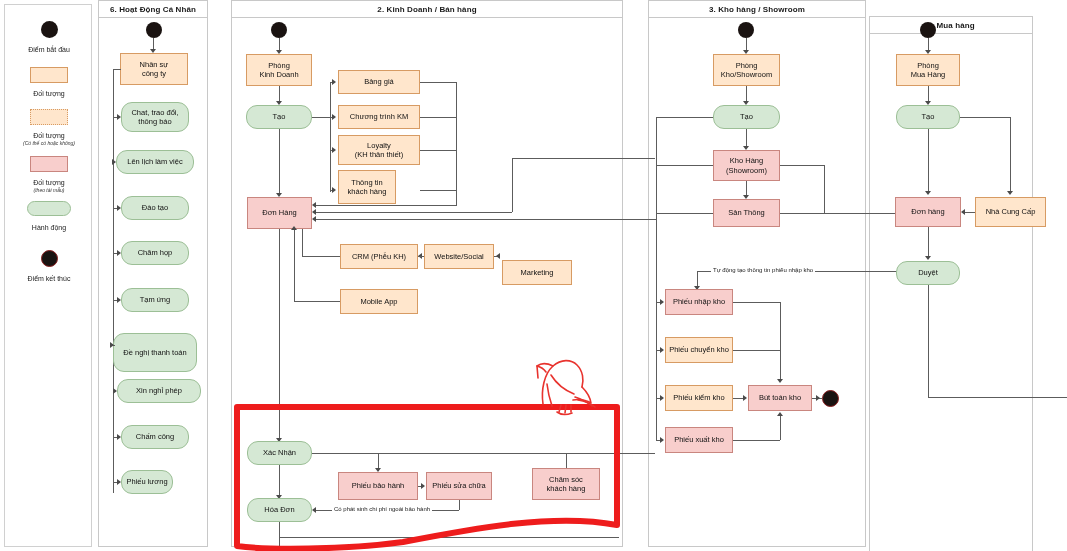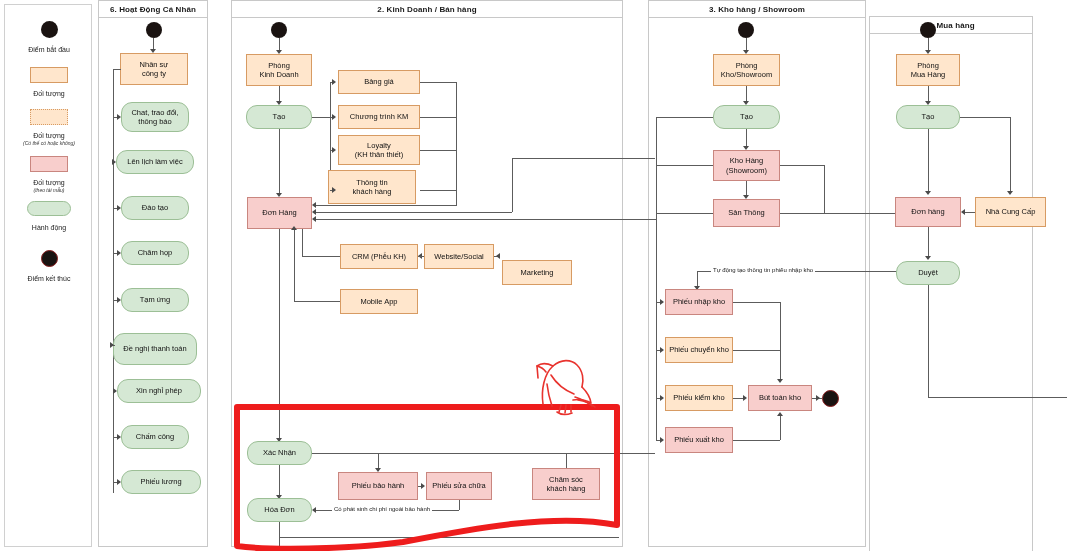--- a/index.html
+++ b/index.html
@@ -129,33 +129,33 @@
   <div class="arw arw-r" style="left:117px;top:205px;"></div>
 
   <div class="node act" style="left:121px;top:241px;width:68px;height:24px;">Chăm họp</div>
   <div class="ln lnh" style="left:113px;top:253px;width:6px;"></div>
   <div class="arw arw-r" style="left:117px;top:250px;"></div>
 
   <div class="node act" style="left:121px;top:288px;width:68px;height:24px;">Tạm ứng</div>
   <div class="ln lnh" style="left:113px;top:300px;width:6px;"></div>
   <div class="arw arw-r" style="left:117px;top:297px;"></div>
 
-  <div class="node act" style="left:113px;top:333px;width:84px;height:32px;">Đề nghị thanh toán</div>
+  <div class="node act" style="left:113px;top:333px;width:84px;height:39px;">Đề nghị thanh toán</div>
   <div class="ln lnh" style="left:113px;top:345px;width:2px;"></div>
   <div class="arw arw-r" style="left:110px;top:342px;"></div>
 
   <div class="node act" style="left:117px;top:379px;width:84px;height:24px;">Xin nghỉ phép</div>
   <div class="ln lnh" style="left:113px;top:391px;width:3px;"></div>
   <div class="arw arw-r" style="left:113px;top:388px;"></div>
 
   <div class="node act" style="left:121px;top:425px;width:68px;height:24px;">Chấm công</div>
   <div class="ln lnh" style="left:113px;top:437px;width:6px;"></div>
   <div class="arw arw-r" style="left:117px;top:434px;"></div>
 
-  <div class="node act" style="left:121px;top:470px;width:80px;height:24px;">Phiếu lương</div>
+  <div class="node act" style="left:121px;top:470px;width:52px;height:24px;">Phiếu lương</div>
   <div class="ln lnh" style="left:113px;top:482px;width:6px;"></div>
   <div class="arw arw-r" style="left:117px;top:479px;"></div>
 
   <div class="startpt" style="left:271px;top:22px;width:16px;height:16px;"></div>
   <div class="ln lnv" style="left:279px;top:38px;height:13px;"></div>
   <div class="arw arw-d" style="left:276px;top:50px;"></div>
 
   <div class="node obj" style="left:246px;top:54px;width:66px;height:32px;white-space:pre-line;">Phòng
 Kinh Doanh</div>
   <div class="ln lnv" style="left:279px;top:86px;height:17px;"></div>
@@ -172,21 +172,21 @@
 
   <div class="node obj" style="left:338px;top:105px;width:82px;height:24px;">Chương trình KM</div>
   <div class="ln lnh" style="left:330px;top:117px;width:4px;"></div>
   <div class="arw arw-r" style="left:332px;top:114px;"></div>
 
   <div class="node obj" style="left:338px;top:135px;width:82px;height:30px;white-space:pre-line;">Loyalty
 (KH thân thiết)</div>
   <div class="ln lnh" style="left:330px;top:150px;width:4px;"></div>
   <div class="arw arw-r" style="left:332px;top:147px;"></div>
 
-  <div class="node obj" style="left:328px;top:170px;width:88px;height:34px;white-space:pre-line;">Thông tin
+  <div class="node obj" style="left:338px;top:170px;width:58px;height:34px;white-space:pre-line;">Thông tin
 khách hàng</div>
   <div class="ln lnh" style="left:330px;top:190px;width:4px;"></div>
   <div class="arw arw-r" style="left:332px;top:187px;"></div>
 
   <div class="ln lnh" style="left:420px;top:82px;width:36px;"></div>
   <div class="ln lnh" style="left:420px;top:117px;width:36px;"></div>
   <div class="ln lnh" style="left:420px;top:150px;width:36px;"></div>
   <div class="ln lnh" style="left:420px;top:190px;width:36px;"></div>
   <div class="ln lnv" style="left:456px;top:82px;height:123px;"></div>
   <div class="ln lnh" style="left:316px;top:205px;width:141px;"></div>

